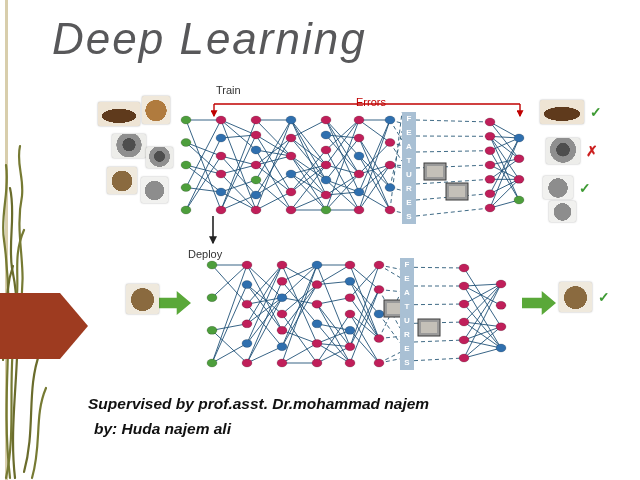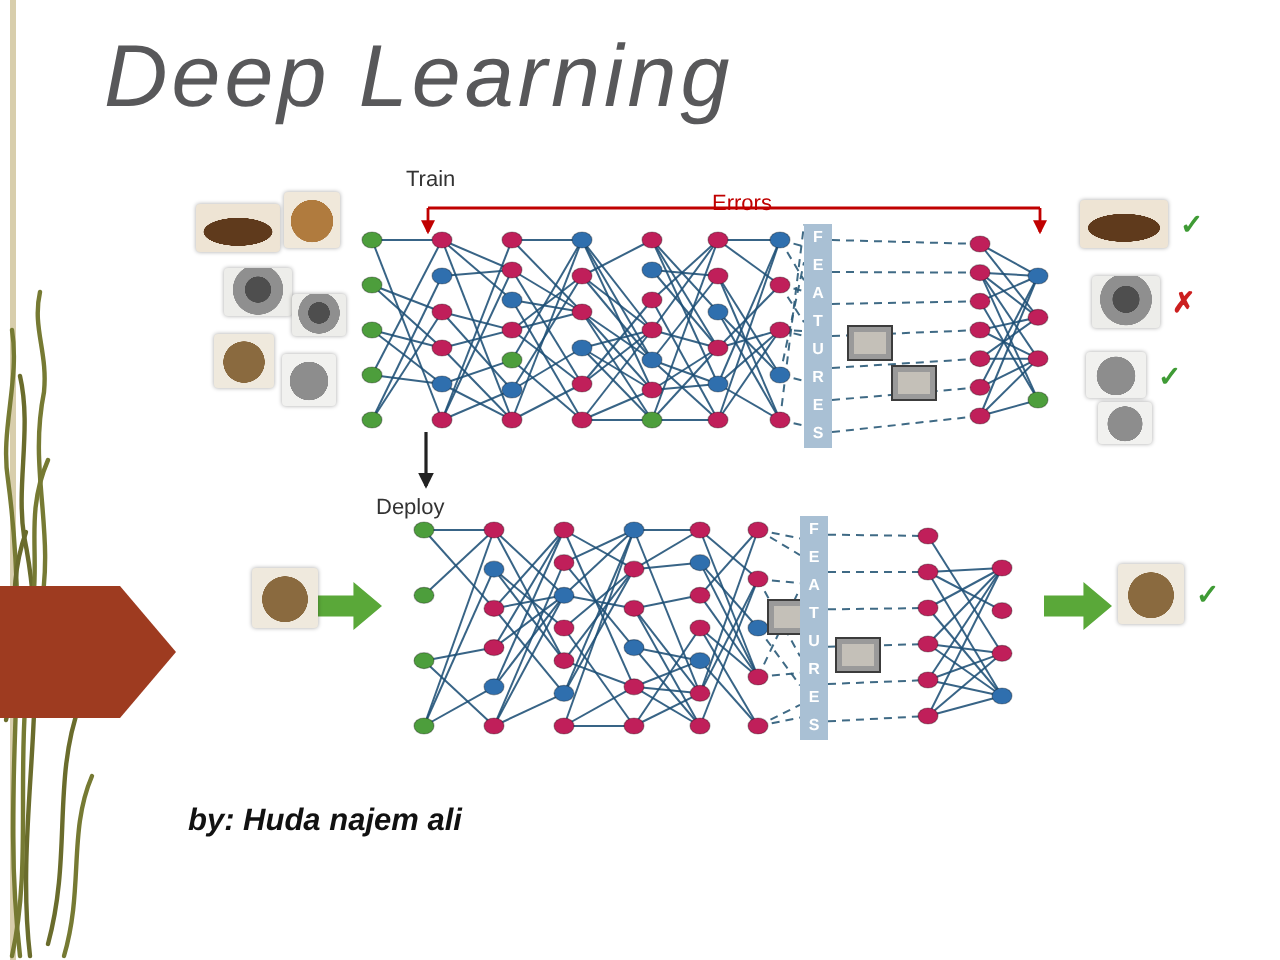--- a/index.html
+++ b/index.html
@@ -3,21 +3,21 @@
 <meta charset="utf-8">
 <style>
   html,body{margin:0;padding:0;background:#ffffff;}
   .slide{position:relative;width:640px;height:480px;background:#ffffff;overflow:hidden;
          font-family:"Liberation Sans",sans-serif;}
   #net-svg{position:absolute;left:0;top:0;width:640px;height:480px;z-index:1;}
   .title{position:absolute;left:52px;top:14px;margin:0;z-index:2;
          font-style:italic;font-weight:400;font-size:44px;letter-spacing:2px;
          color:var(--title,#58585a);font-family:"Liberation Sans",sans-serif;}
   .net-label{position:absolute;z-index:2;font-size:11px;color:#333;}
-  .train-label{left:203px;top:84px;}
+  .train-label{left:216px;top:84px;}
   .errors-label{left:356px;top:96px;color:var(--error_red,#c00000);}
   .deploy-label{left:188px;top:248px;}
   .credits{position:absolute;left:88px;top:395px;z-index:2;font-style:italic;
            font-weight:bold;font-size:15.5px;color:#111;}
   .credits .line2{margin-top:7px;margin-left:6px;}
   .features-bar{position:absolute;z-index:2;display:flex;flex-direction:column;
                 justify-content:space-between;align-items:center;padding:3px 0;
                 box-sizing:border-box;background:var(--features_bg,#a9c0d4);
                 color:var(--features_text,#fff);font-weight:bold;font-size:8px;line-height:1;}
   .thumb{position:absolute;z-index:2;border-radius:2px;box-shadow:0 0 2px rgba(0,0,0,.35);}
@@ -393,20 +393,21 @@
       <polygon points="522,297.72 541.72,297.72 541.72,291 556,303 541.72,315 541.72,308.28 522,308.28" fill="#5aa839"></polygon>
     </svg>
 
   <h1 class="title">Deep Learning</h1>
 
   <div class="net-label train-label">Train</div>
   <div class="net-label errors-label">Errors</div>
   <div class="net-label deploy-label">Deploy</div>
 
   <div class="credits">
+    <div class="line1">Supervised by prof.asst. Dr.mohammad najem</div>
     <div class="line2">by: Huda najem ali</div>
   </div>
 <div class="features-bar" style="left: 402px; top: 112px; width: 14px; height: 112px;">
       <div>F</div>
       <div>E</div>
       <div>A</div>
       <div>T</div>
       <div>U</div>
       <div>R</div>
       <div>E</div>

